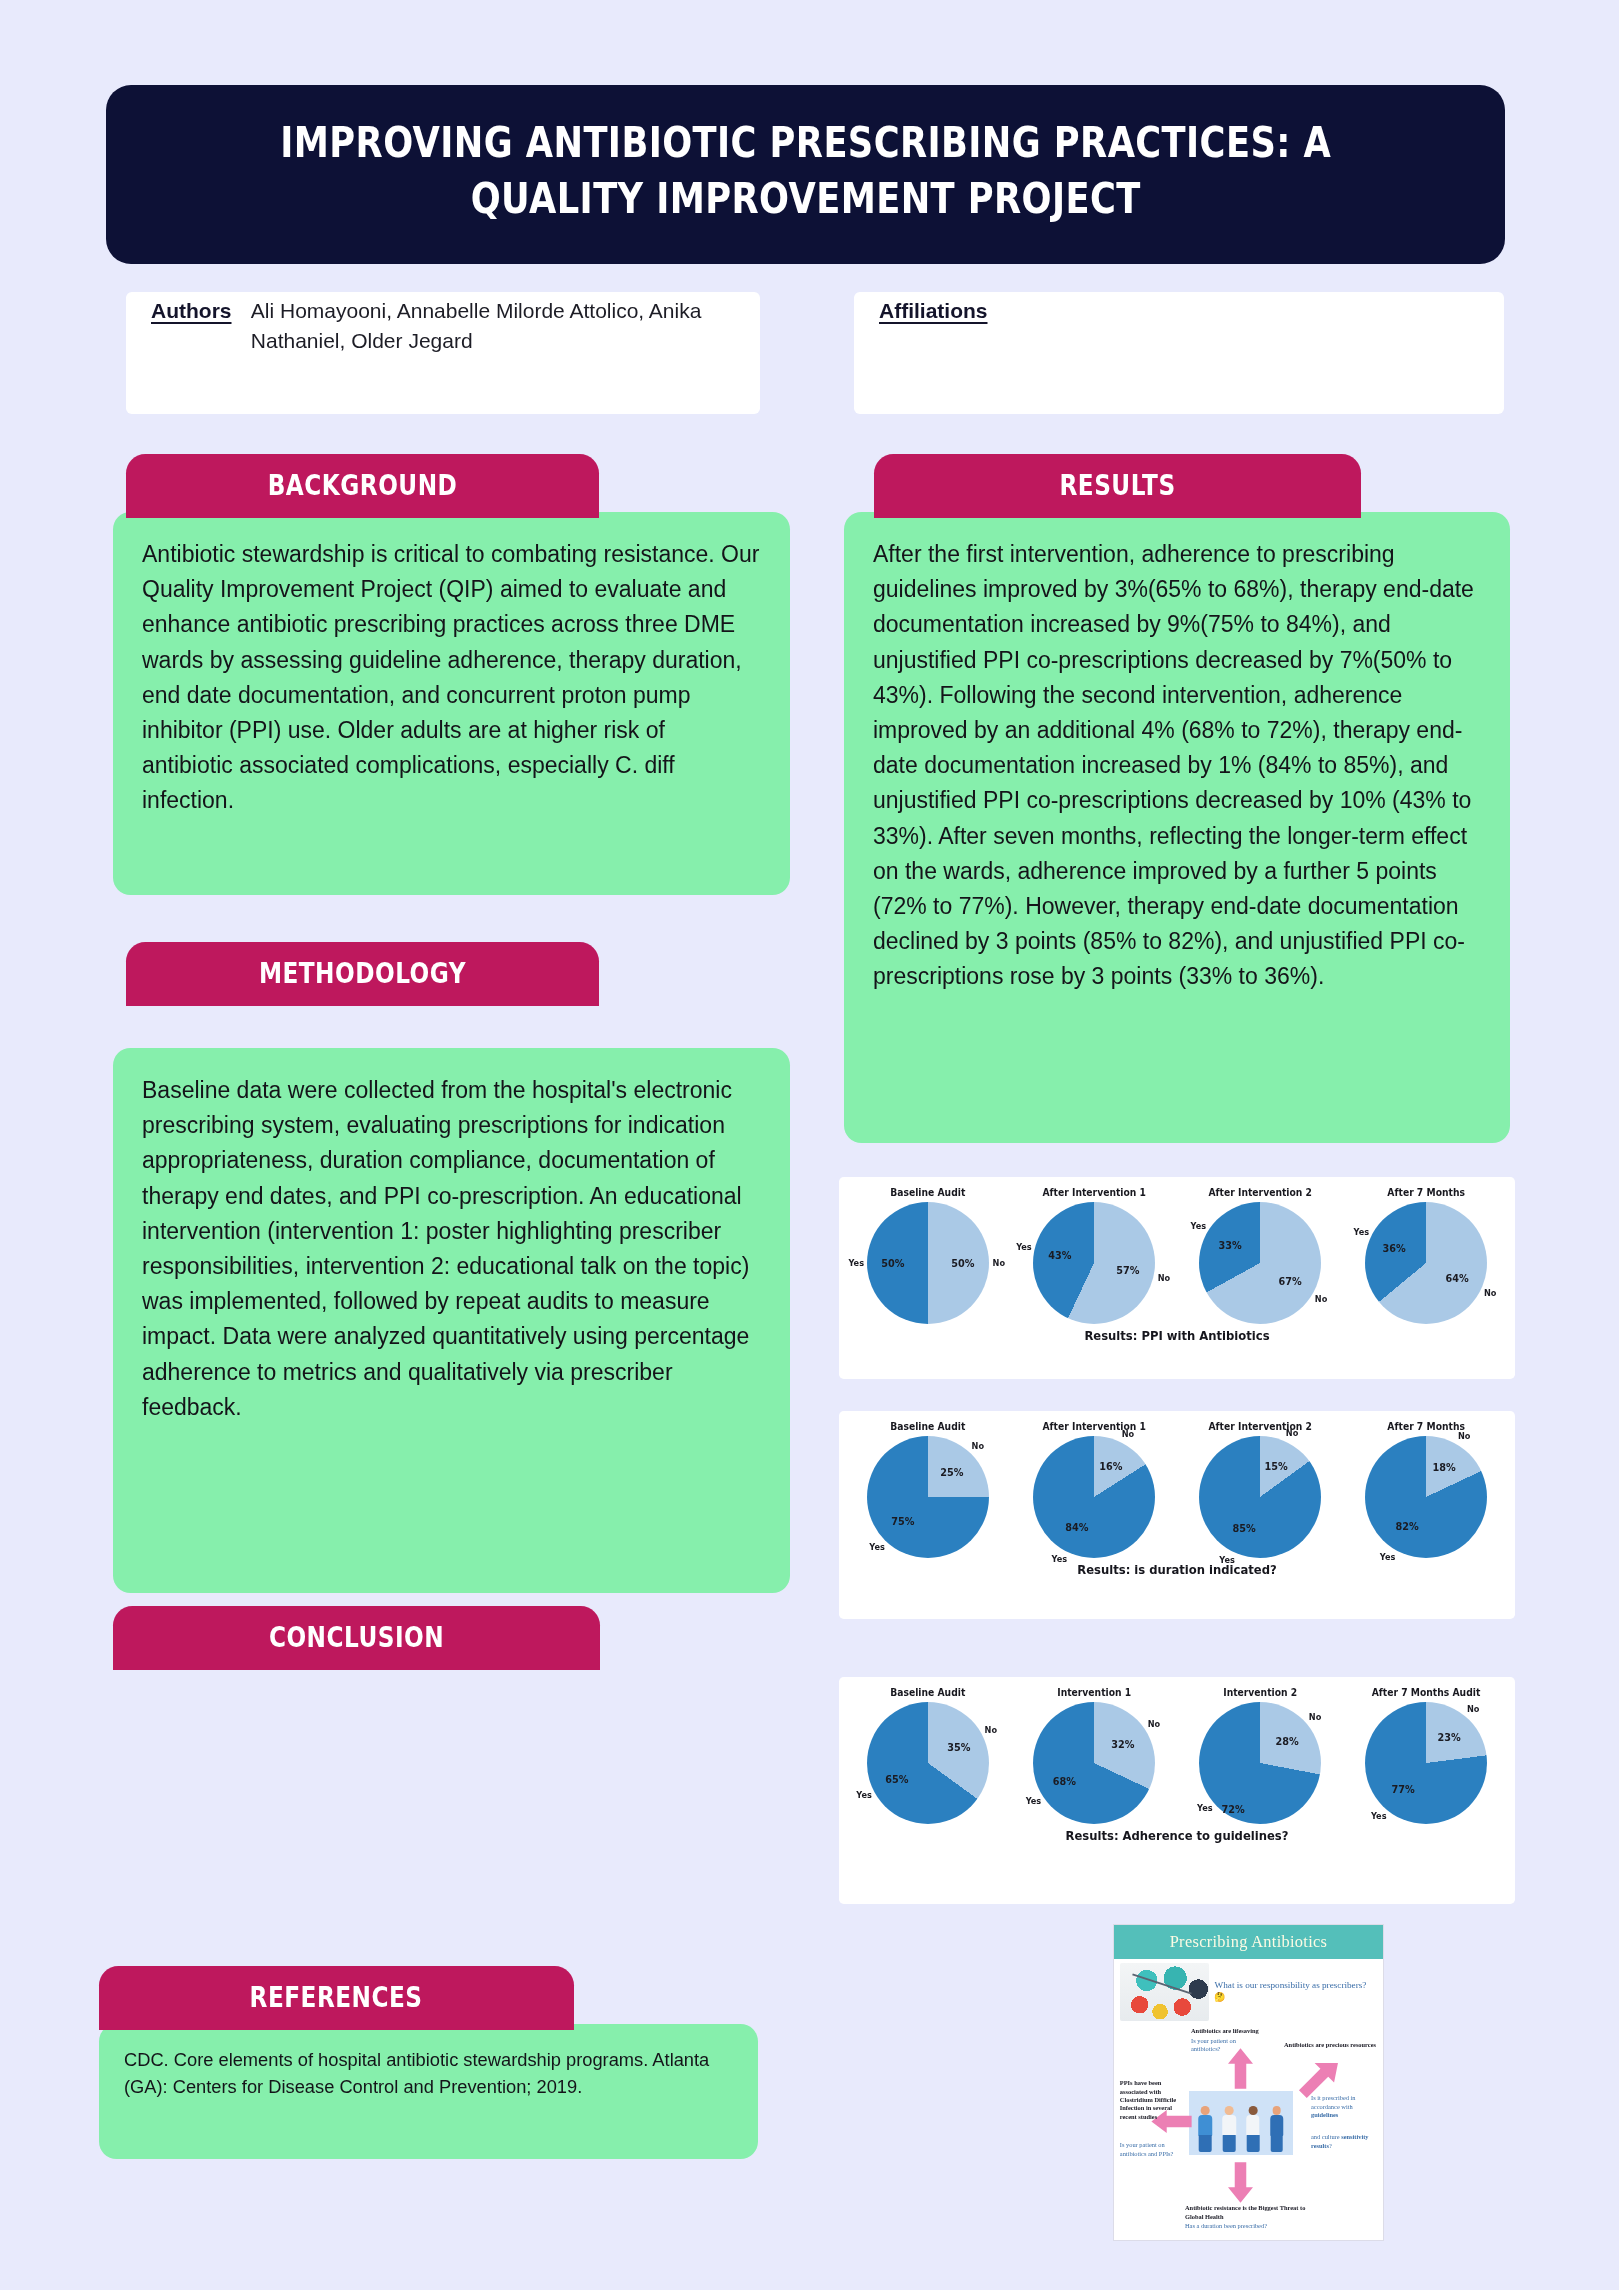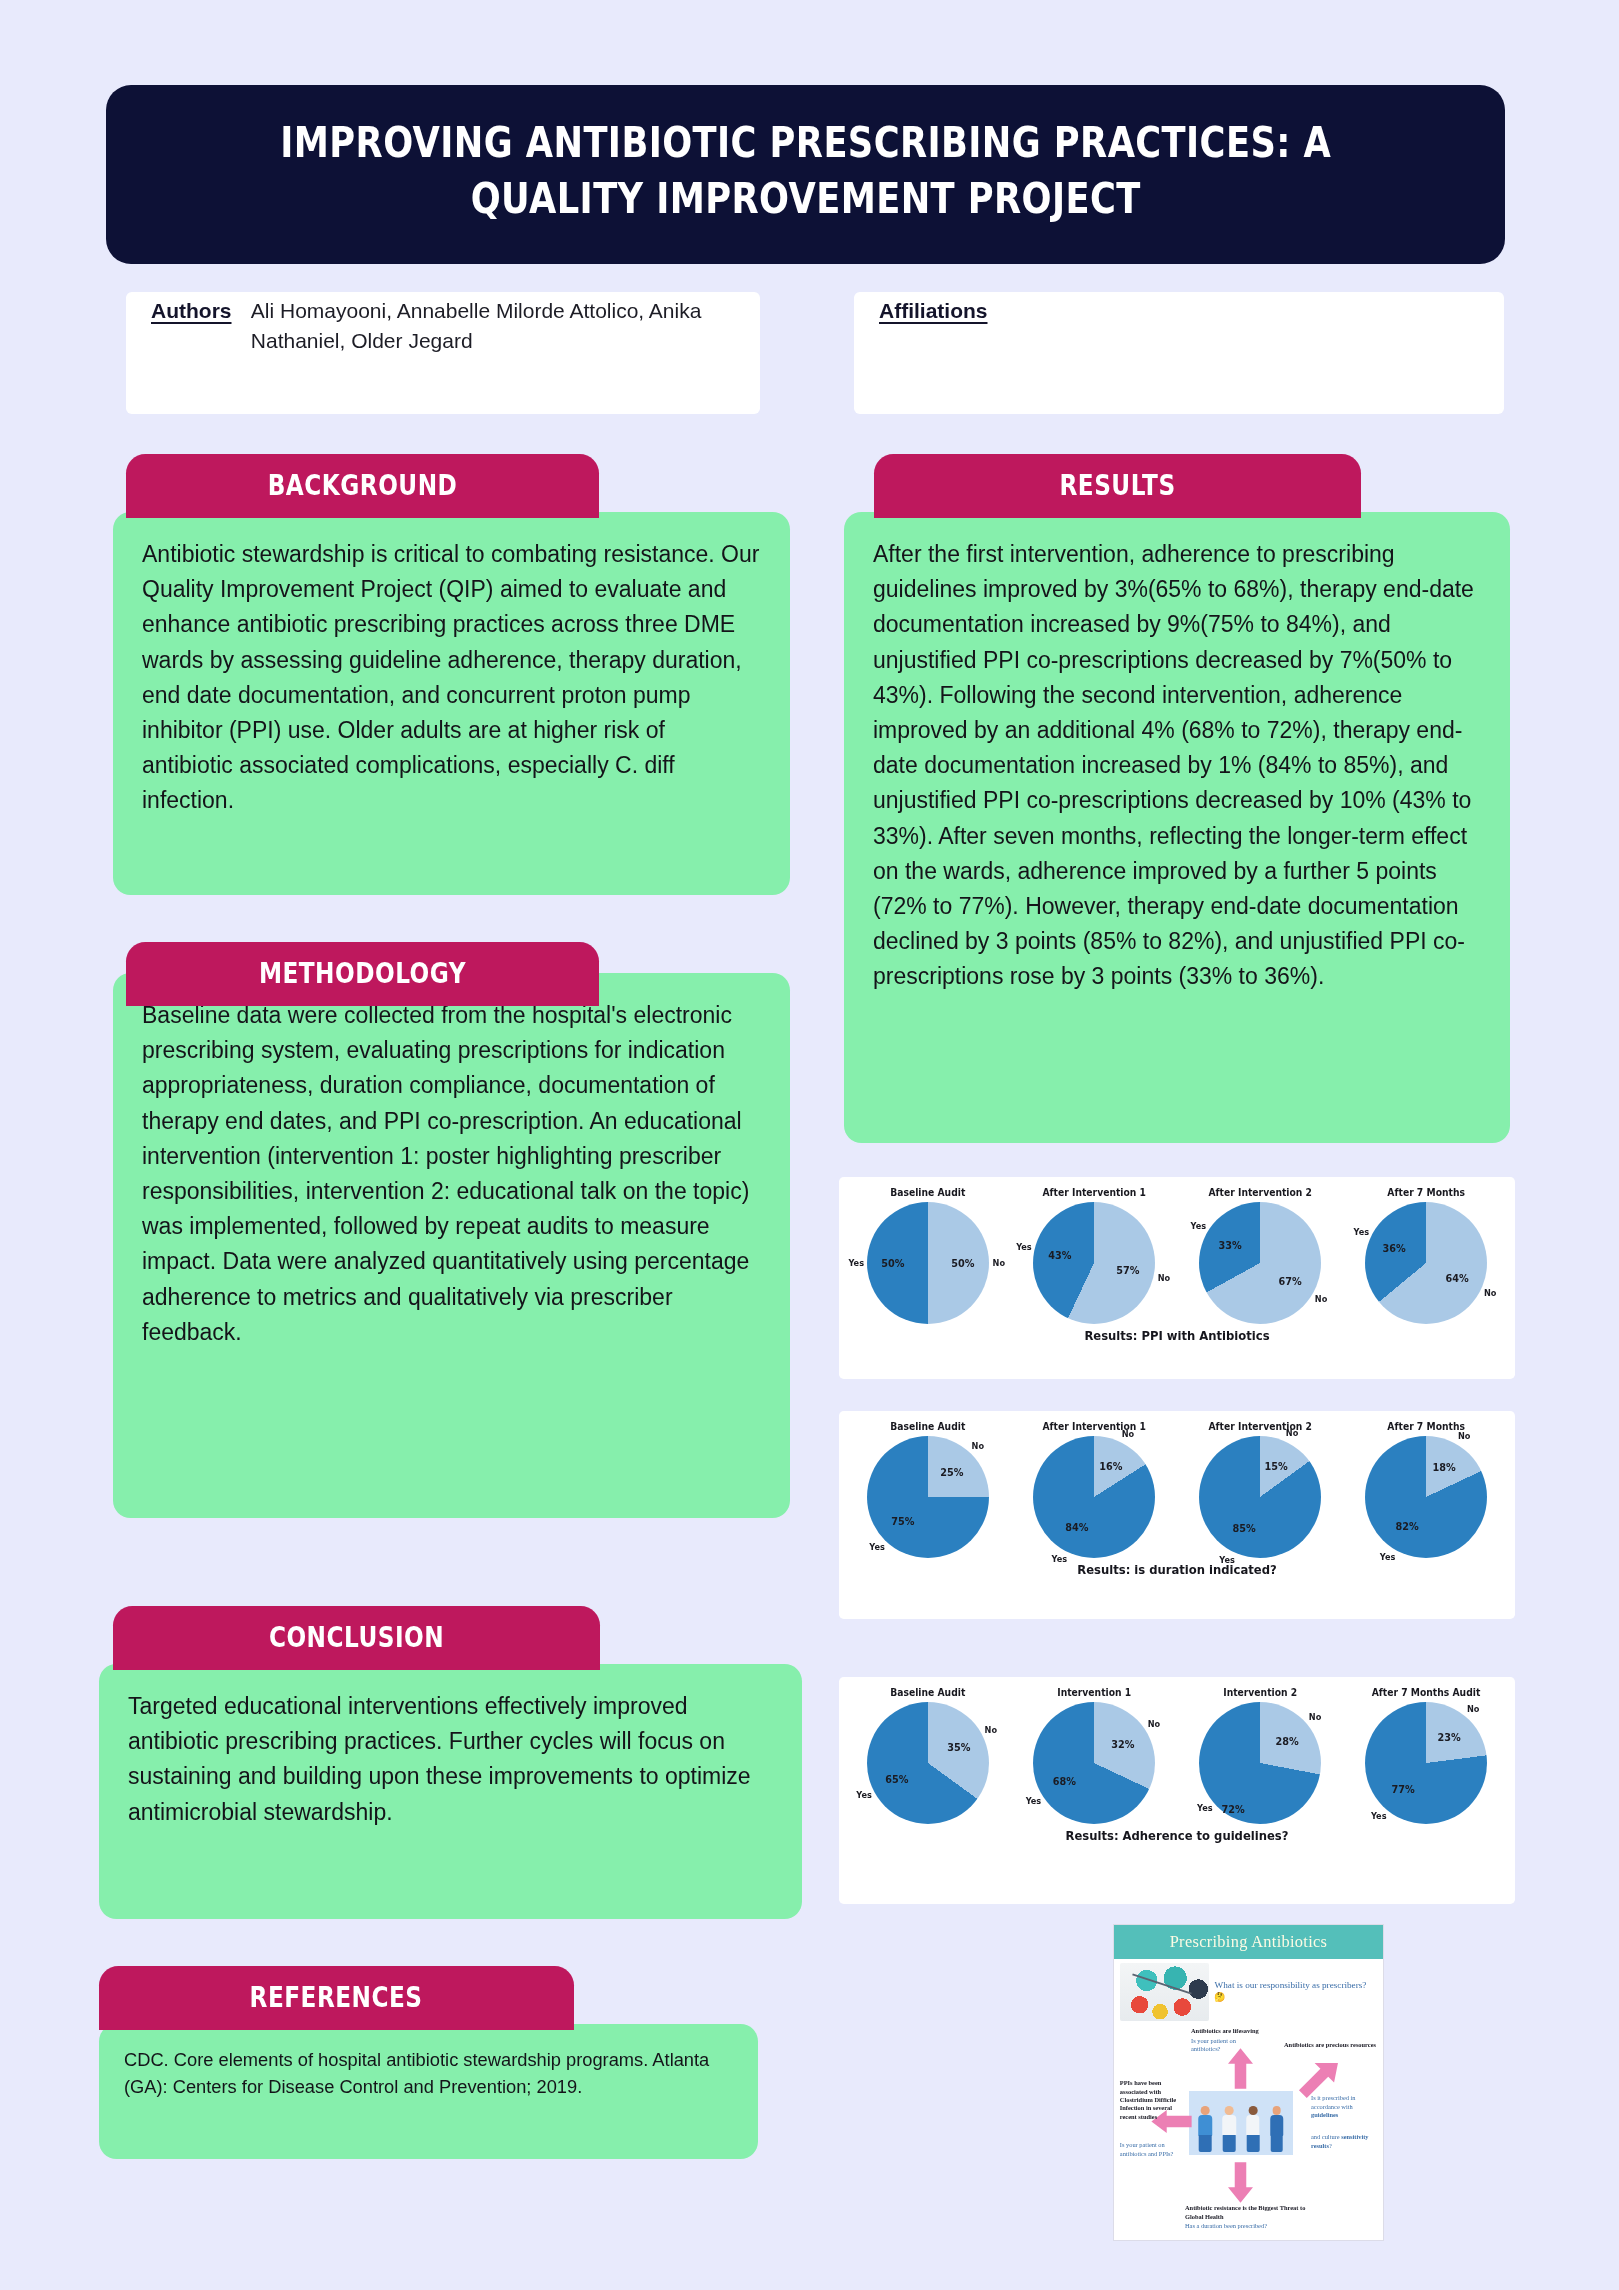--- a/index.html
+++ b/index.html
@@ -99,21 +99,21 @@
   .sec-body p.small {
     font-size: 18.3px;
     line-height: 1.45;
   }
 
   
   #background-head { left: 126px; top: 454px; width: 473px; }
   #background-body { left: 113px; top: 512px; width: 677px; height: 383px; }
 
   #method-head { left: 126px; top: 942px; width: 473px; }
-  #method-body { left: 113px; top: 973px; width: 677px; height: 545px; }
+  #method-body { left: 113px; top: 1048px; width: 677px; height: 545px; }
 
   #conclusion-head { left: 113px; top: 1606px; width: 487px; }
   #conclusion-body { left: 99px; top: 1664px; width: 703px; height: 255px; }
 
   #references-head { left: 99px; top: 1966px; width: 475px; }
   #references-body { left: 99px; top: 2024px; width: 659px; height: 135px; }
   #references-body { padding: 23px 25px; }
 
   
   #results-head { left: 874px; top: 454px; width: 487px; }
@@ -307,23 +307,20 @@
   <div class="sec-head" id="method-head">
     <span>METHODOLOGY</span>
   </div>
   <div class="sec-body" id="method-body">
     <p>Baseline data were collected from the hospital's electronic prescribing system, evaluating prescriptions for indication appropriateness, duration compliance, documentation of therapy end dates, and PPI co-prescription. An educational intervention (intervention 1: poster highlighting prescriber responsibilities, intervention 2: educational talk on the topic) was implemented, followed by repeat audits to measure impact. Data were analyzed quantitatively using percentage adherence to metrics and qualitatively via prescriber feedback.</p>
   </div>
 
   <div class="sec-head" id="conclusion-head">
     <span>CONCLUSION</span>
   </div>
-  <div class="sec-body" id="conclusion-body">
-    <p>Targeted educational interventions effectively improved antibiotic prescribing practices. Further cycles will focus on sustaining and building upon these improvements to optimize antimicrobial stewardship.</p>
-  </div>
 
   <div class="sec-head" id="references-head">
     <span>REFERENCES</span>
   </div>
   <div class="sec-body" id="references-body">
     <p class="small">CDC. Core elements of hospital antibiotic stewardship programs. Atlanta (GA): Centers for Disease Control and Prevention; 2019.</p>
   </div>
 
   <div class="sec-head" id="results-head">
     <span>RESULTS</span>

